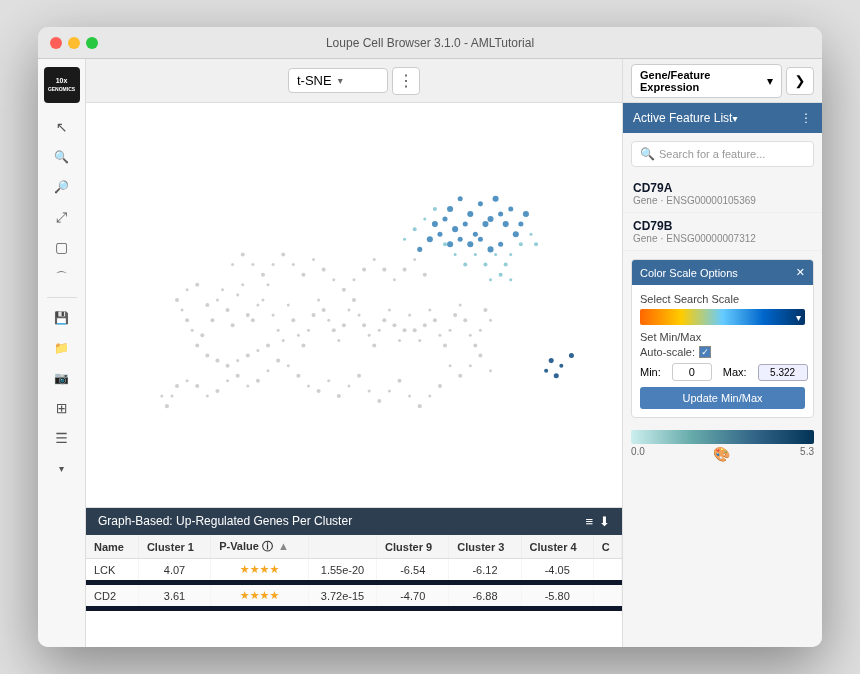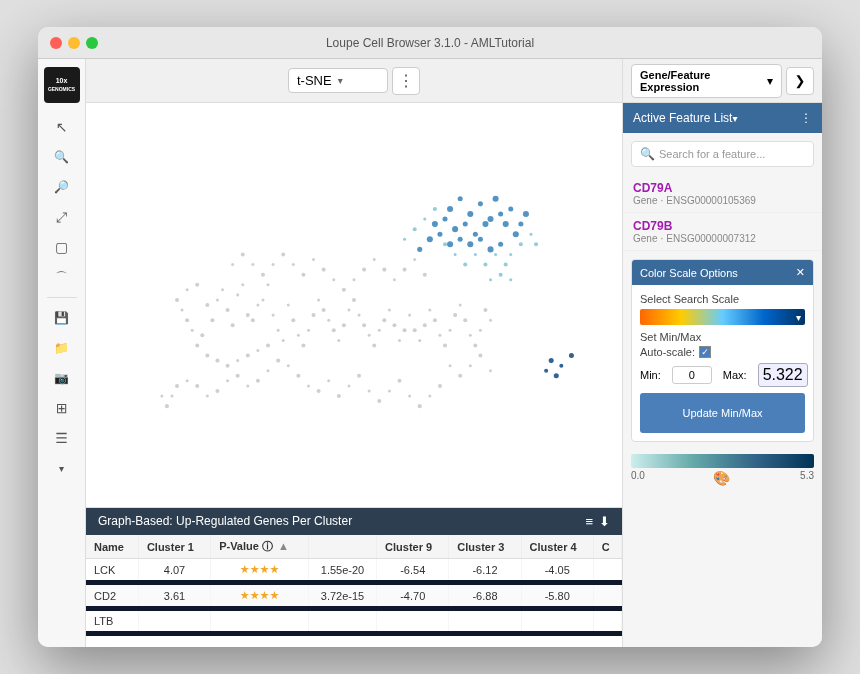--- a/index.html
+++ b/index.html
@@ -247,21 +247,21 @@
       color: #999;
       display: flex;
       align-items: center;
       gap: 4px;
     }
     .feature-item {
       padding: 6px 10px;
       border-bottom: 1px solid #eee;
       cursor: pointer;
     }
-    .feature-name { font-size: 12px; font-weight: 600; color: #a21caf; }
+    .feature-name { font-size: 12px; font-weight: 600; color: #0f172a; }
     .feature-sub { font-size: 10px; color: #888; }
     
     .color-scale-panel {
       margin: 8px;
       border: 1px solid #ddd;
       border-radius: 4px;
       background: white;
       overflow: hidden;
     }
     .cs-header {
@@ -300,31 +300,31 @@
       border-radius: 3px;
       padding: 2px 4px;
       font-size: 11px;
       text-align: center;
     }
     .max-input {
       width: 50px;
       border: 1px solid #aab;
       border-radius: 3px;
       padding: 2px 4px;
-      font-size: 16px;
+      font-size: 10px;
       text-align: center;
       background: #eef0ff;
     }
     .update-btn {
       width: 100%;
       background: #4a7fba;
       color: white;
       border: none;
       border-radius: 3px;
-      padding: 14px;
+      padding: 5px;
       font-size: 11px;
       cursor: pointer;
     }
     
     .bottom-color-scale {
       margin: 4px 8px 8px;
     }
     .bottom-cs-bar {
       height: 14px;
       border-radius: 2px;
@@ -625,30 +625,20 @@
               <tr>
                 <td>CD2</td>
                 <td>3.61</td>
                 <td style="color:#f5a623;">★★★★</td>
                 <td>3.72e-15</td>
                 <td>-4.70</td>
                 <td>-6.88</td>
                 <td>-5.80</td>
                 <td></td>
               </tr>
-              <tr>
-                <td>LTB</td>
-                <td></td>
-                <td></td>
-                <td></td>
-                <td></td>
-                <td></td>
-                <td></td>
-                <td></td>
-              </tr>
             </tbody>
           </table>
         </div>
       </div>
     </div>
 
     <div class="right-panel">
 
       <div class="right-panel-header">
         <div class="feature-expr-btn">

